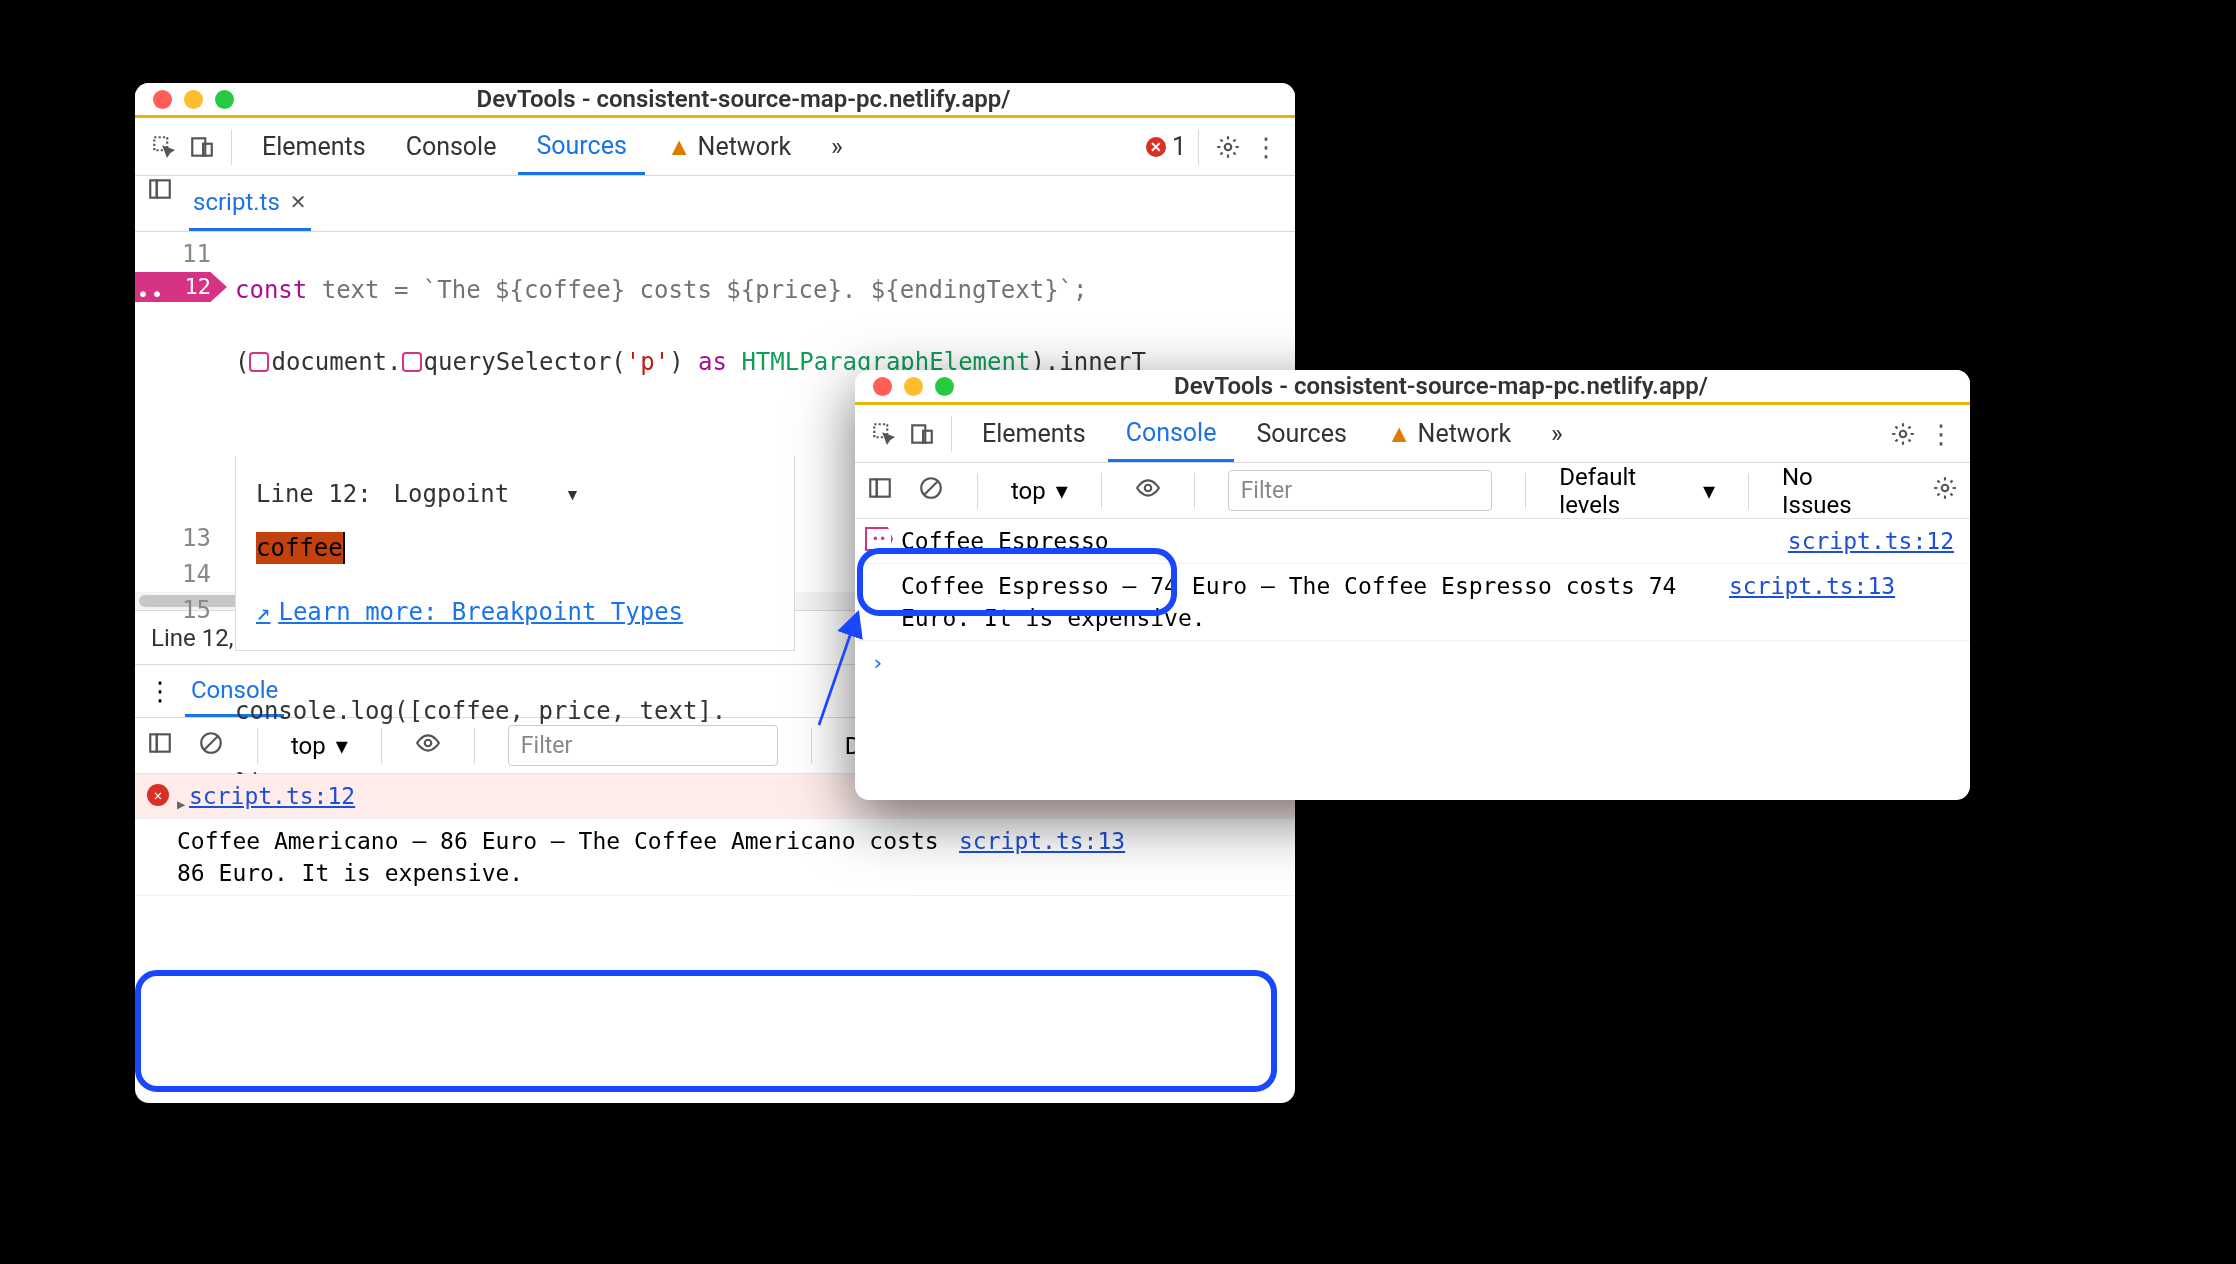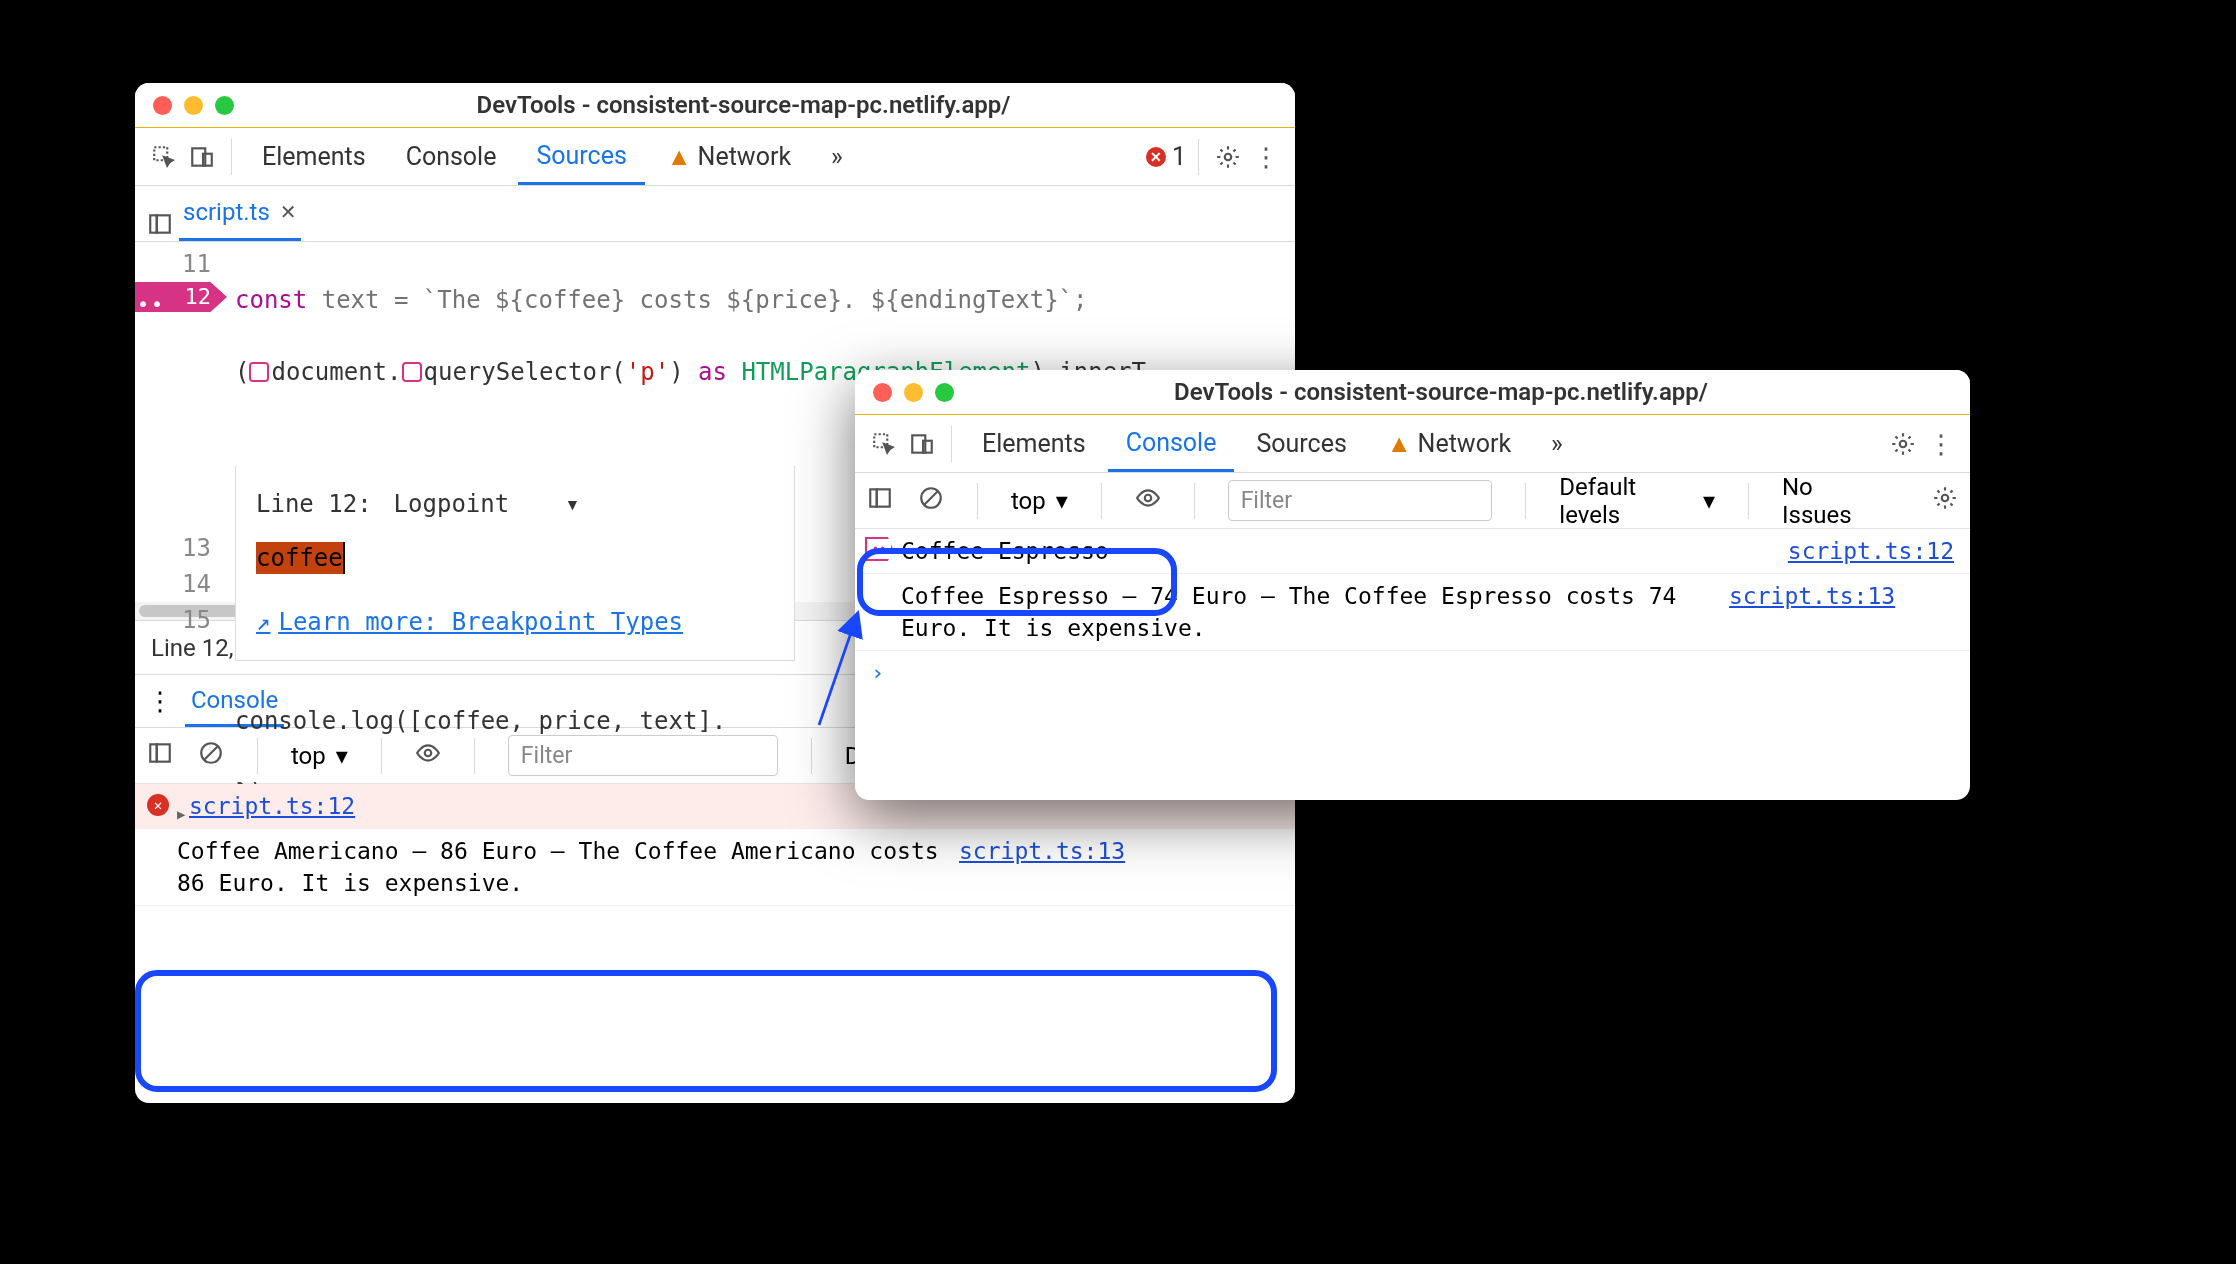--- a/index.html
+++ b/index.html
@@ -15,26 +15,26 @@
     position: absolute;
     background: #fff;
     border-radius: 14px;
     box-shadow: 0 18px 60px rgba(0,0,0,0.55);
     overflow: hidden;
   }
   .win1 { left: 135px; top: 83px; width: 1160px; height: 1020px; }
   .win2 { left: 855px; top: 370px; width: 1115px; height: 430px; }
 
   .titlebar {
-    height: 45px;
+    height: 35px;
     display: flex;
     align-items: center;
     padding: 0 18px;
     background: #fff;
-    border-bottom: 1px solid #eab308;
+    border-bottom: 3px solid #eab308;
     gap: 42px;
   }
   .traffic { display: flex; gap: 12px; margin-right: 24px; }
   .tlight { width: 19px; height: 19px; border-radius: 50%; }
   .tl-red { background: #ff5f57; }
   .tl-yel { background: #febc2e; }
   .tl-grn { background: #28c840; }
   .titletext { flex: 1; text-align: center; font-size: 24px; font-weight: 600; color: #333; margin-left: -90px; }
 
   .tabbar {
@@ -51,24 +51,24 @@
   .tabbar .tab { padding: 0 18px; height: 100%; display: flex; align-items: center; cursor: pointer; }
   .tabbar .tab.active { color: #1a73e8; border-bottom: 3px solid #1a73e8; }
   .vdiv { width: 1px; height: 36px; background: #d9d9d9; margin: 0 8px; }
   .spacer { flex: 1; }
   .countpill { display:flex; align-items:center; gap:6px; }
   .err-dot { width:20px; height:20px; border-radius:50%; background:#d93025; color:#fff; font-size:14px; display:flex; align-items:center; justify-content:center; font-weight:bold; }
 
   .filetab-row {
     height: 56px;
     display: flex;
-    align-items: flex-end;
+    align-items: flex-start;
     padding: 0 12px;
     border-bottom: 1px solid #d9d9d9;
-    gap: 6px;
+    gap: 16px;
   }
   .filetab {
     color: #1a73e8;
     font-size: 24px;
     display:flex; align-items:center; gap:10px;
     border-bottom: 3px solid #1a73e8;
     height: 100%;
     padding: 0 4px;
   }
   .close-x { color:#555; font-size:20px; }

